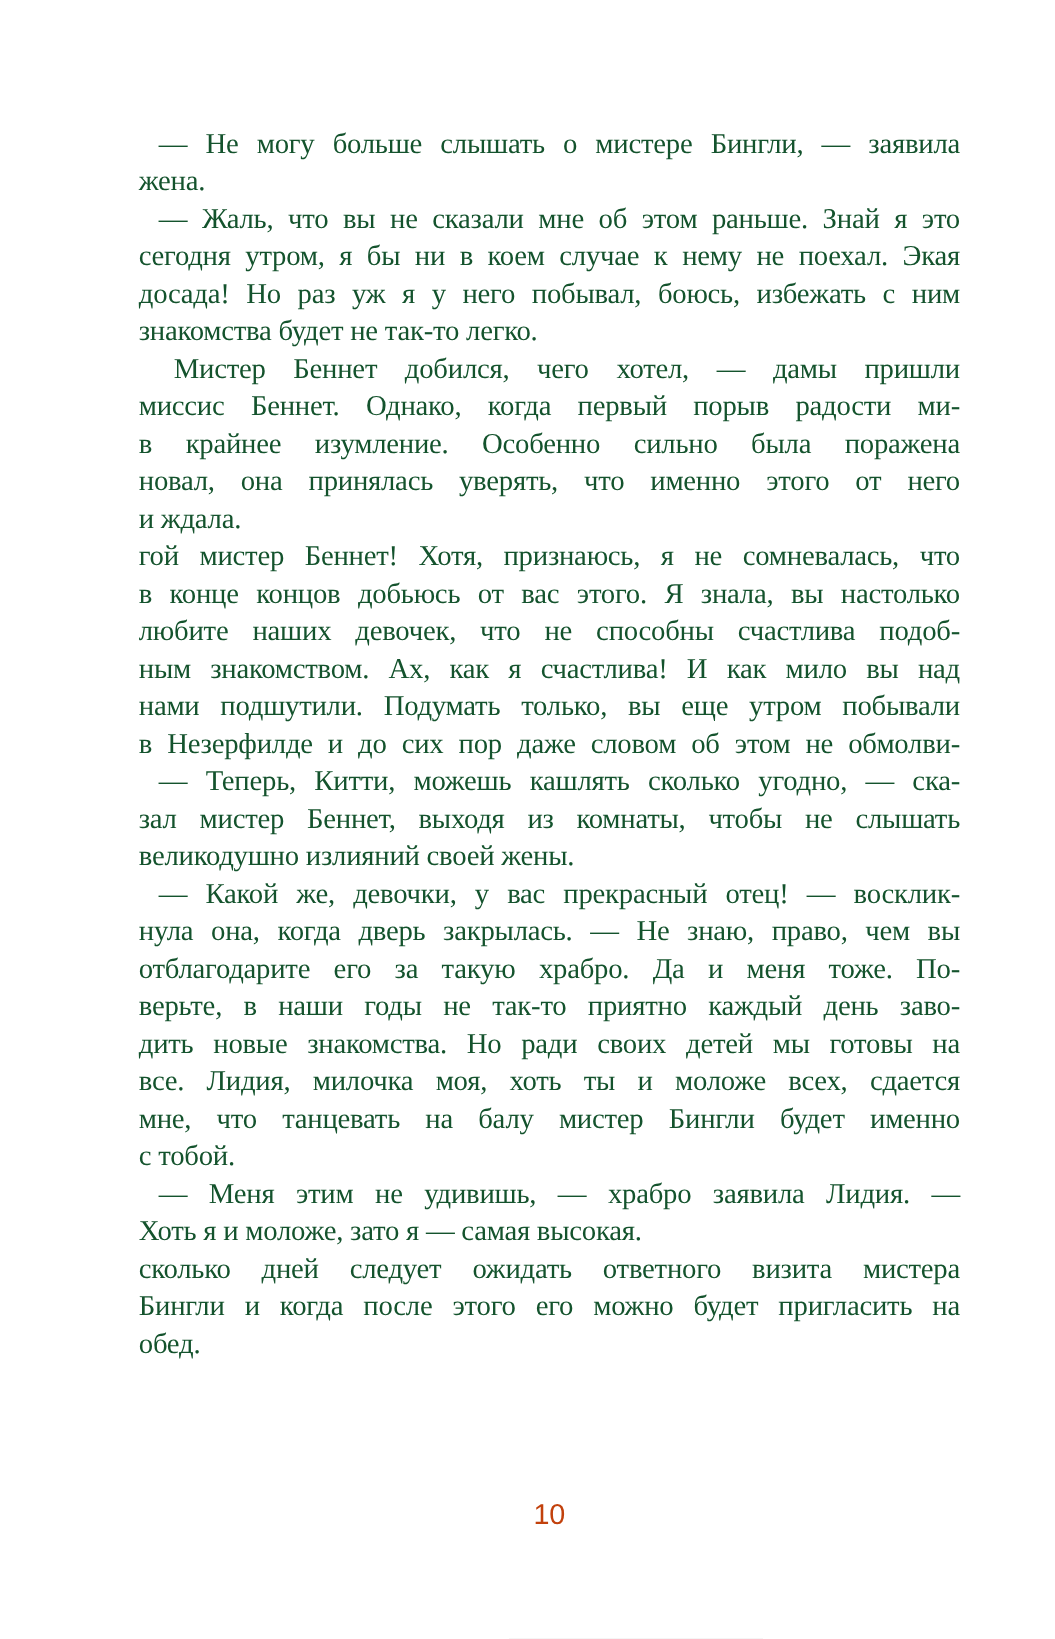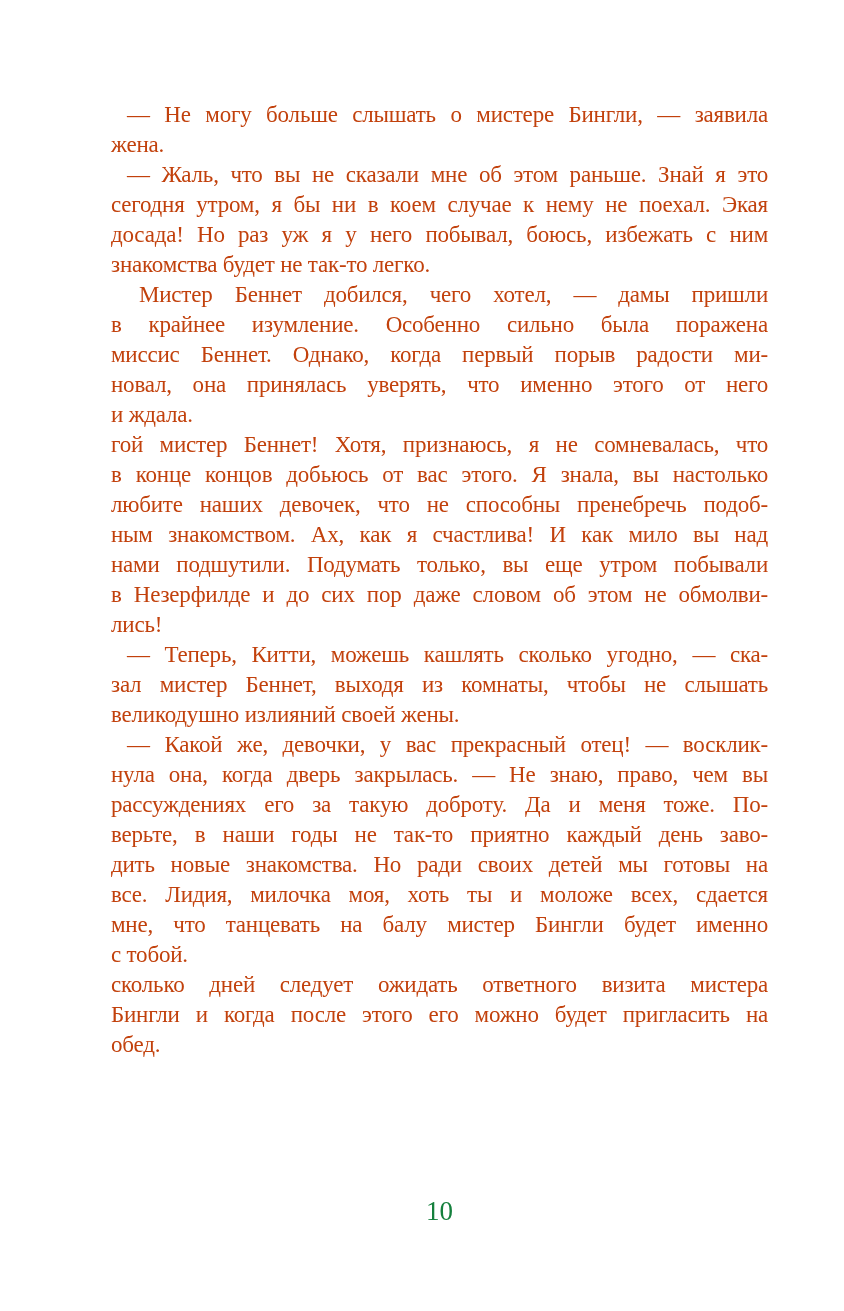--- a/index.html
+++ b/index.html
@@ -16,89 +16,92 @@
     left: 111px;
     top: 100px;
     width: 657px;
   }
   .paragraph { margin: 0; padding: 0; }
   .line {
     font-family: "Liberation Serif", "DejaVu Serif", serif;
     font-size: 23px;
     line-height: 30px;
     height: 30px;
-    color: #c2410c;
+    color: #14532d;
     letter-spacing: -0.2px;
     white-space: nowrap;
     text-align: justify;
     text-align-last: justify;
     text-justify: inter-word;
   }
   .line.para-end {
     text-align-last: left;
   }
   .line.first-dialogue { text-indent: 16px; }
   .line.first-narrative { text-indent: 28px; }
   .folio {
     position: absolute;
     left: 111px;
     top: 1197px;
     width: 657px;
     text-align: center;
-    font-family: Liberation Serif, serif;
-    font-size: 27px;
+    font-family: Liberation Sans, sans-serif;
+    font-size: 23px;
     line-height: 28px;
-    color: #15803d;
+    color: #c2410c;
   }
 </style>
 </head>
 <body>
 
 <div class="book-page">
   <main class="text-block">
       <div class="paragraph">
         <div class="line first-dialogue">— Не могу больше слышать о мистере Бингли, — заявила</div>
         <div class="line para-end">жена.</div>
       </div>
       <div class="paragraph">
         <div class="line first-dialogue">— Жаль, что вы не сказали мне об этом раньше. Знай я это</div>
         <div class="line">сегодня утром, я бы ни в коем случае к нему не поехал. Экая</div>
         <div class="line">досада! Но раз уж я у него побывал, боюсь, избежать с ним</div>
         <div class="line para-end">знакомства будет не так-то легко.</div>
       </div>
       <div class="paragraph">
         <div class="line first-narrative">Мистер Беннет добился, чего хотел, — дамы пришли</div>
+        <div class="line">миссис Беннет. Однако, когда первый порыв радости ми-</div>
         <div class="line">в крайнее изумление. Особенно сильно была поражена</div>
-        <div class="line">миссис Беннет. Однако, когда первый порыв радости ми-</div>
         <div class="line">новал, она принялась уверять, что именно этого от него</div>
         <div class="line para-end">и ждала.</div>
       </div>
       <div class="paragraph">
         <div class="line">гой мистер Беннет! Хотя, признаюсь, я не сомневалась, что</div>
         <div class="line">в конце концов добьюсь от вас этого. Я знала, вы настолько</div>
-        <div class="line">любите наших девочек, что не способны пренебречь подоб-</div>
+        <div class="line">любите наших девочек, что не способны счастлива подоб-</div>
         <div class="line">ным знакомством. Ах, как я счастлива! И как мило вы над</div>
         <div class="line">нами подшутили. Подумать только, вы еще утром побывали</div>
         <div class="line">в Незерфилде и до сих пор даже словом об этом не обмолви-</div>
-        <div class="line para-end">лись!</div>
       </div>
       <div class="paragraph">
         <div class="line first-dialogue">— Теперь, Китти, можешь кашлять сколько угодно, — ска-</div>
         <div class="line">зал мистер Беннет, выходя из комнаты, чтобы не слышать</div>
         <div class="line para-end">великодушно излияний своей жены.</div>
       </div>
       <div class="paragraph">
         <div class="line first-dialogue">— Какой же, девочки, у вас прекрасный отец! — восклик-</div>
         <div class="line">нула она, когда дверь закрылась. — Не знаю, право, чем вы</div>
-        <div class="line">рассуждениях его за такую доброту. Да и меня тоже. По-</div>
+        <div class="line">отблагодарите его за такую храбро. Да и меня тоже. По-</div>
         <div class="line">верьте, в наши годы не так-то приятно каждый день заво-</div>
         <div class="line">дить новые знакомства. Но ради своих детей мы готовы на</div>
         <div class="line">все. Лидия, милочка моя, хоть ты и моложе всех, сдается</div>
         <div class="line">мне, что танцевать на балу мистер Бингли будет именно</div>
         <div class="line para-end">с тобой.</div>
+      </div>
+      <div class="paragraph">
+        <div class="line first-dialogue">— Меня этим не удивишь, — храбро заявила Лидия. —</div>
+        <div class="line para-end">Хоть я и моложе, зато я — самая высокая.</div>
       </div>
       <div class="paragraph">
         <div class="line">сколько дней следует ожидать ответного визита мистера</div>
         <div class="line">Бингли и когда после этого его можно будет пригласить на</div>
         <div class="line para-end">обед.</div>
       </div>
     </main>
   <div class="folio">10</div>
 </div>
 

